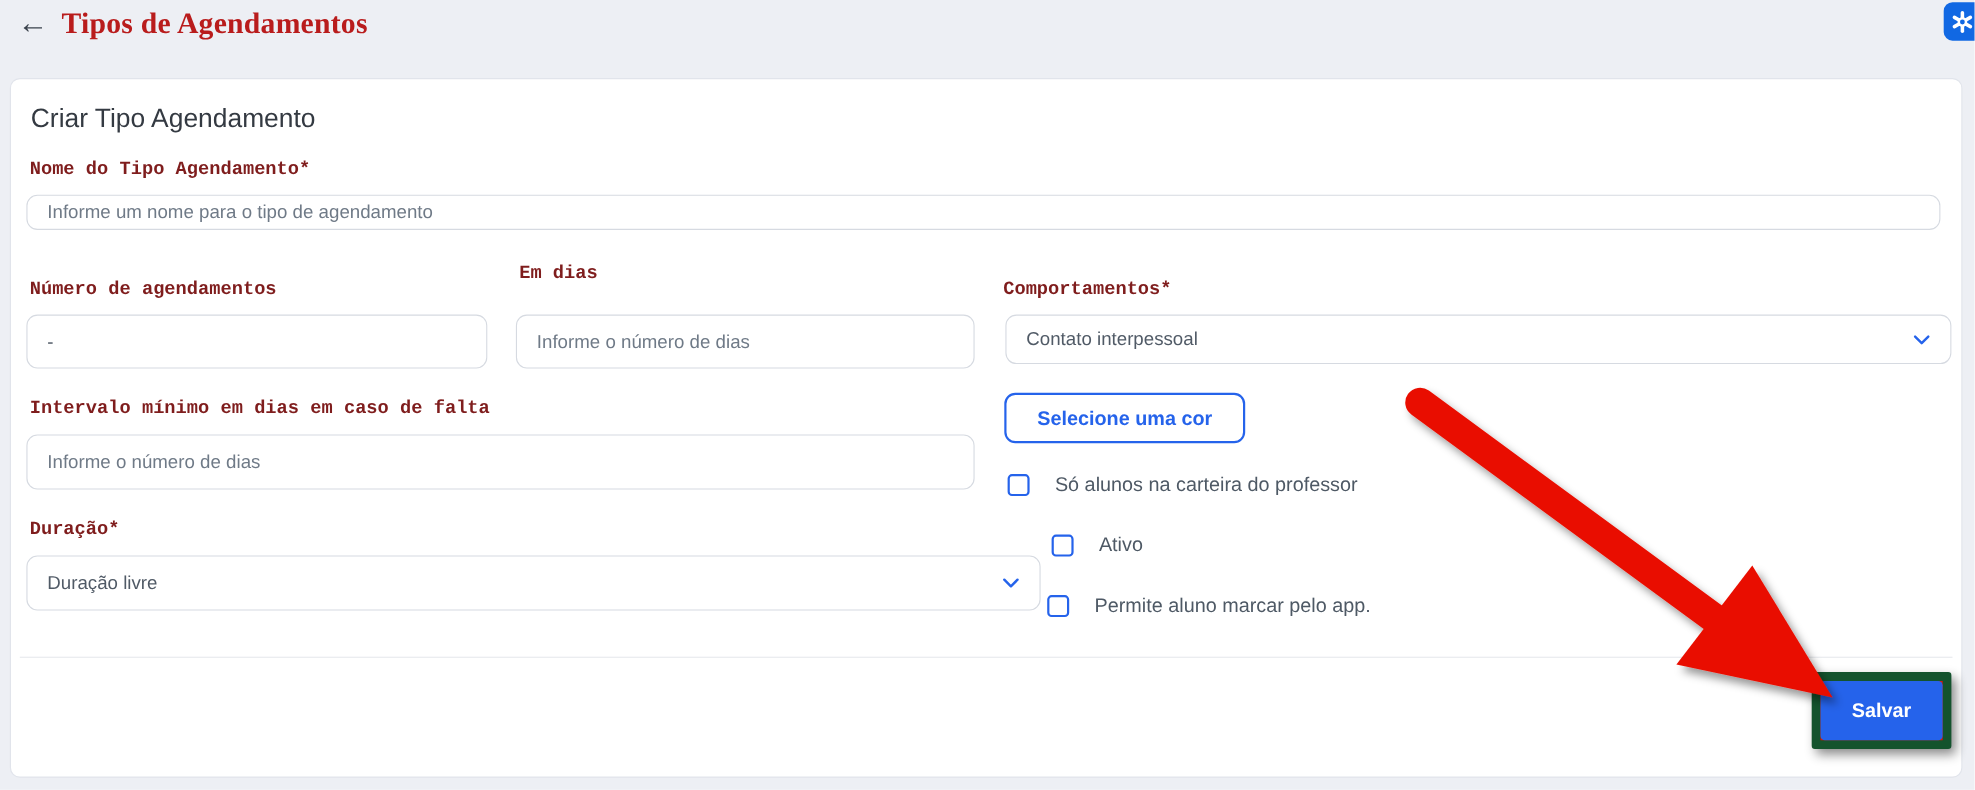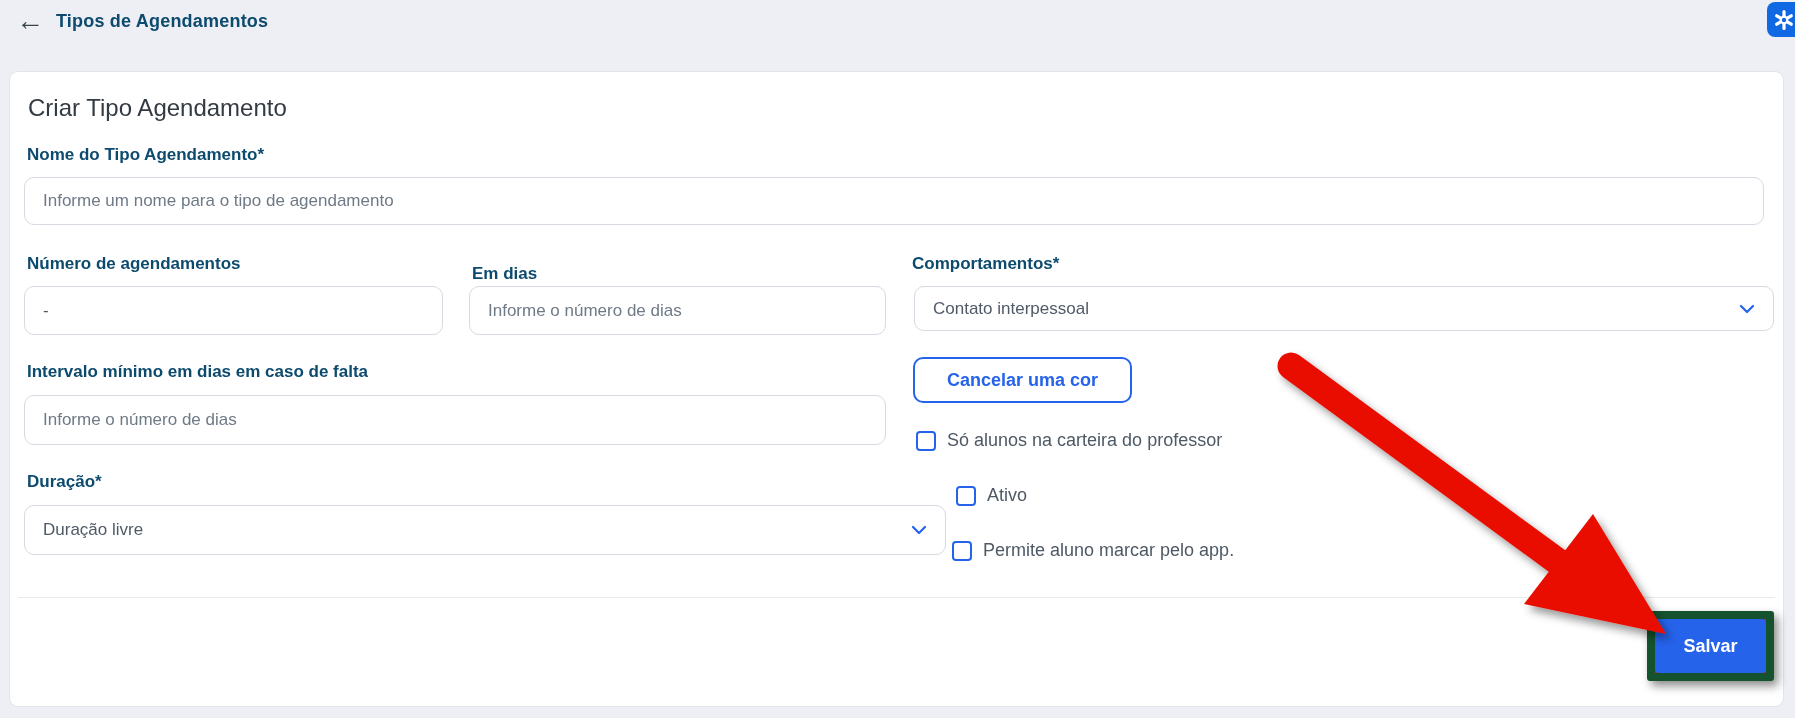--- a/index.html
+++ b/index.html
@@ -5,55 +5,55 @@
   html,body{margin:0;padding:0;}
   body{
     width:1795px;height:718px;position:relative;overflow:hidden;
     background:#edeff4;
     font-family:"Liberation Sans","DejaVu Sans",sans-serif;
     -webkit-font-smoothing:antialiased;
   }
   
   .page-header{position:absolute;left:16px;top:2px;display:flex;align-items:center;gap:12px;}
   .back-arrow{font-size:28px;font-weight:700;color:#3b434d;line-height:36px;cursor:pointer;}
-  .page-title{font-size:18px;font-weight:700;color:#0c4a6e;letter-spacing:.2px;margin:0;line-height:38px;}
+  .page-title{font-size:27px;font-weight:700;color:#b91c1c;letter-spacing:.2px;margin:0;line-height:38px;font-family:Liberation Serif, serif;}
   .gpt-badge{position:absolute;left:1767px;top:2px;width:33px;height:35px;background:#1168e3;
     border-radius:8px 0 0 8px;display:flex;align-items:center;justify-content:center;cursor:pointer;}
   
   .card{position:absolute;left:10px;top:72px;width:1773px;height:634px;background:#ffffff;
     border-radius:8px;box-shadow:0 0 0 1px rgba(210,215,224,.45);}
   .form-title{position:absolute;left:18px;top:22px;font-size:24px;color:#343a42;}
-  .field-label{position:absolute;font-size:17px;font-weight:700;color:#0c4a6e;white-space:nowrap;}
+  .field-label{position:absolute;font-size:17px;font-weight:700;color:#7f1d1d;white-space:nowrap;font-family:Liberation Mono, monospace;}
   .tb{position:absolute;border:1px solid #d6dae1;border-radius:10px;background:#fff;
     font-size:17px;color:#505a66;padding:0 18px;box-sizing:border-box;outline:none;
     font-family:"Liberation Sans","DejaVu Sans",sans-serif;}
   .tb::placeholder{color:#6f7a87;opacity:1;}
   .select{position:absolute;border:1px solid #d6dae1;border-radius:10px;background:#fff;
     display:flex;align-items:center;box-sizing:border-box;padding:0 18px;cursor:pointer;}
   .select .sel-value{font-size:17px;color:#505a66;flex:1;}
   .chev{flex:0 0 auto;margin-left:8px;}
   
   .l-nome{left:17px;top:73px;}
-  .i-nome{left:14px;top:105px;width:1740px;height:48px;}
+  .i-nome{left:14px;top:105px;width:1740px;height:32px;}
   .l-numero{left:17px;top:182px;}
   .i-numero{left:14px;top:214px;width:419px;height:49px;}
-  .l-emdias{left:462px;top:168px;margin-top:24px;}
+  .l-emdias{left:462px;top:168px;}
   .i-emdias{left:459px;top:214px;width:417px;height:49px;}
   .l-comport{left:902px;top:182px;}
   .s-comport{left:904px;top:214px;width:860px;height:45px;}
   .l-intervalo{left:17px;top:290px;}
   .i-intervalo{left:14px;top:323px;width:862px;height:50px;}
   .l-duracao{left:17px;top:400px;}
   .s-duracao{left:14px;top:433px;width:922px;height:50px;}
   
   .color-btn{position:absolute;left:903px;top:285px;width:219px;height:46px;background:#fff;
     border:2px solid #2563eb;border-radius:10px;color:#2563eb;font-size:18px;font-weight:700;
     font-family:"Liberation Sans","DejaVu Sans",sans-serif;cursor:pointer;}
   
-  .cb-row{position:absolute;left:906px;display:flex;align-items:center;gap:11px;cursor:pointer;}
+  .cb-row{position:absolute;left:906px;display:flex;align-items:center;gap:23px;cursor:pointer;}
   .cb-row.r1{top:358px;}
   .cb-row.r2{top:413px;padding-left:40px;}
   .cb-row.r3{top:468px;padding-left:36px;}
   .cb-box{width:16px;height:16px;border:2px solid #2563eb;border-radius:4px;background:#fff;flex:0 0 auto;}
   .cb-label{font-size:18px;color:#4e5965;}
   
   .divider{position:absolute;left:8px;top:525px;width:1757px;height:1px;background:#e7e9ed;}
   .cancel-btn{position:absolute;left:1498px;top:551px;width:127px;height:49px;background:#fff;
     border:1.5px solid #2563eb;border-radius:9px;color:#2563eb;font-size:18px;font-weight:700;
     font-family:"Liberation Sans","DejaVu Sans",sans-serif;cursor:pointer;}
@@ -104,21 +104,21 @@
   <div class="select s-comport">
     <span class="sel-value">Contato interpessoal</span>
     <svg class="chev" width="16" height="10" viewBox="0 0 16 10">
       <polyline points="2,2 8,8 14,2" fill="none" stroke="#2563eb" stroke-width="2.2" stroke-linecap="round" stroke-linejoin="round"></polyline>
     </svg>
   </div>
 
   <div class="field-label l-intervalo">Intervalo mínimo em dias em caso de falta</div>
   <input class="tb i-intervalo" type="text" placeholder="Informe o número de dias" style="">
 
-  <button class="color-btn">Cancelar uma cor</button>
+  <button class="color-btn">Selecione uma cor</button>
 
   <div class="cb-row r1">
     <span class="cb-box"></span>
     <span class="cb-label">Só alunos na carteira do professor</span>
   </div>
   <div class="cb-row r2">
     <span class="cb-box"></span>
     <span class="cb-label">Ativo</span>
   </div>
   <div class="cb-row r3">

